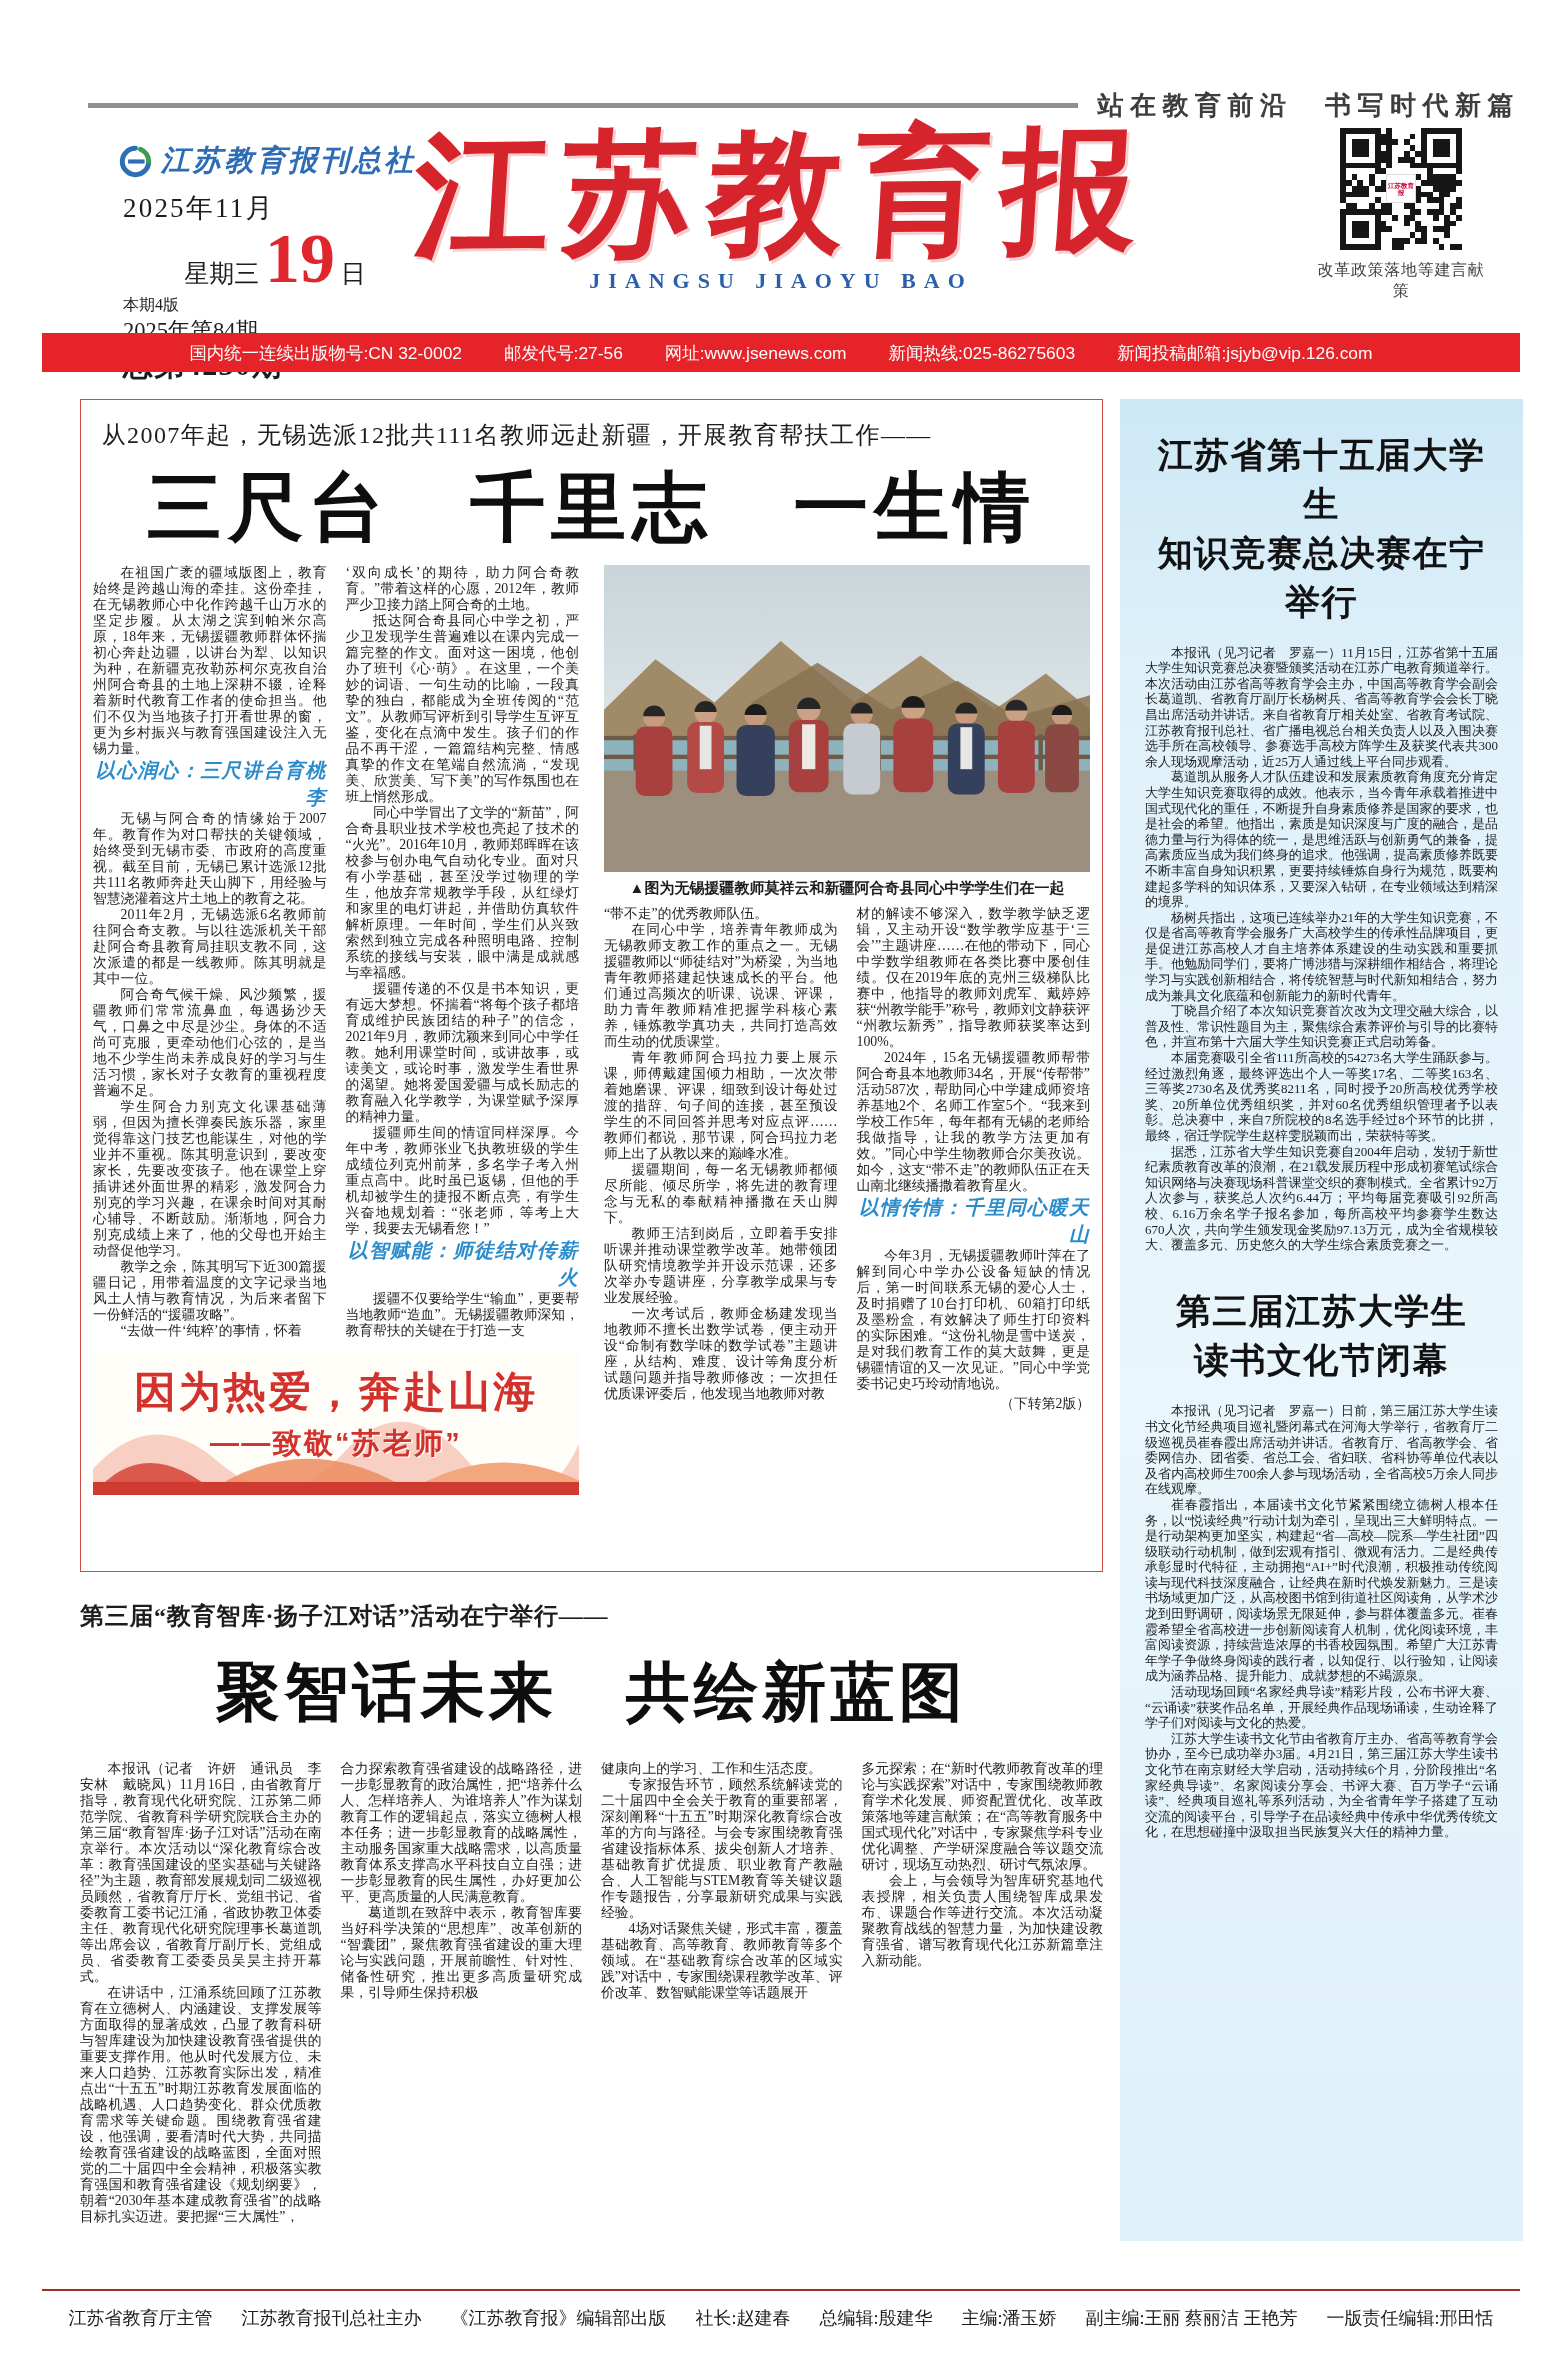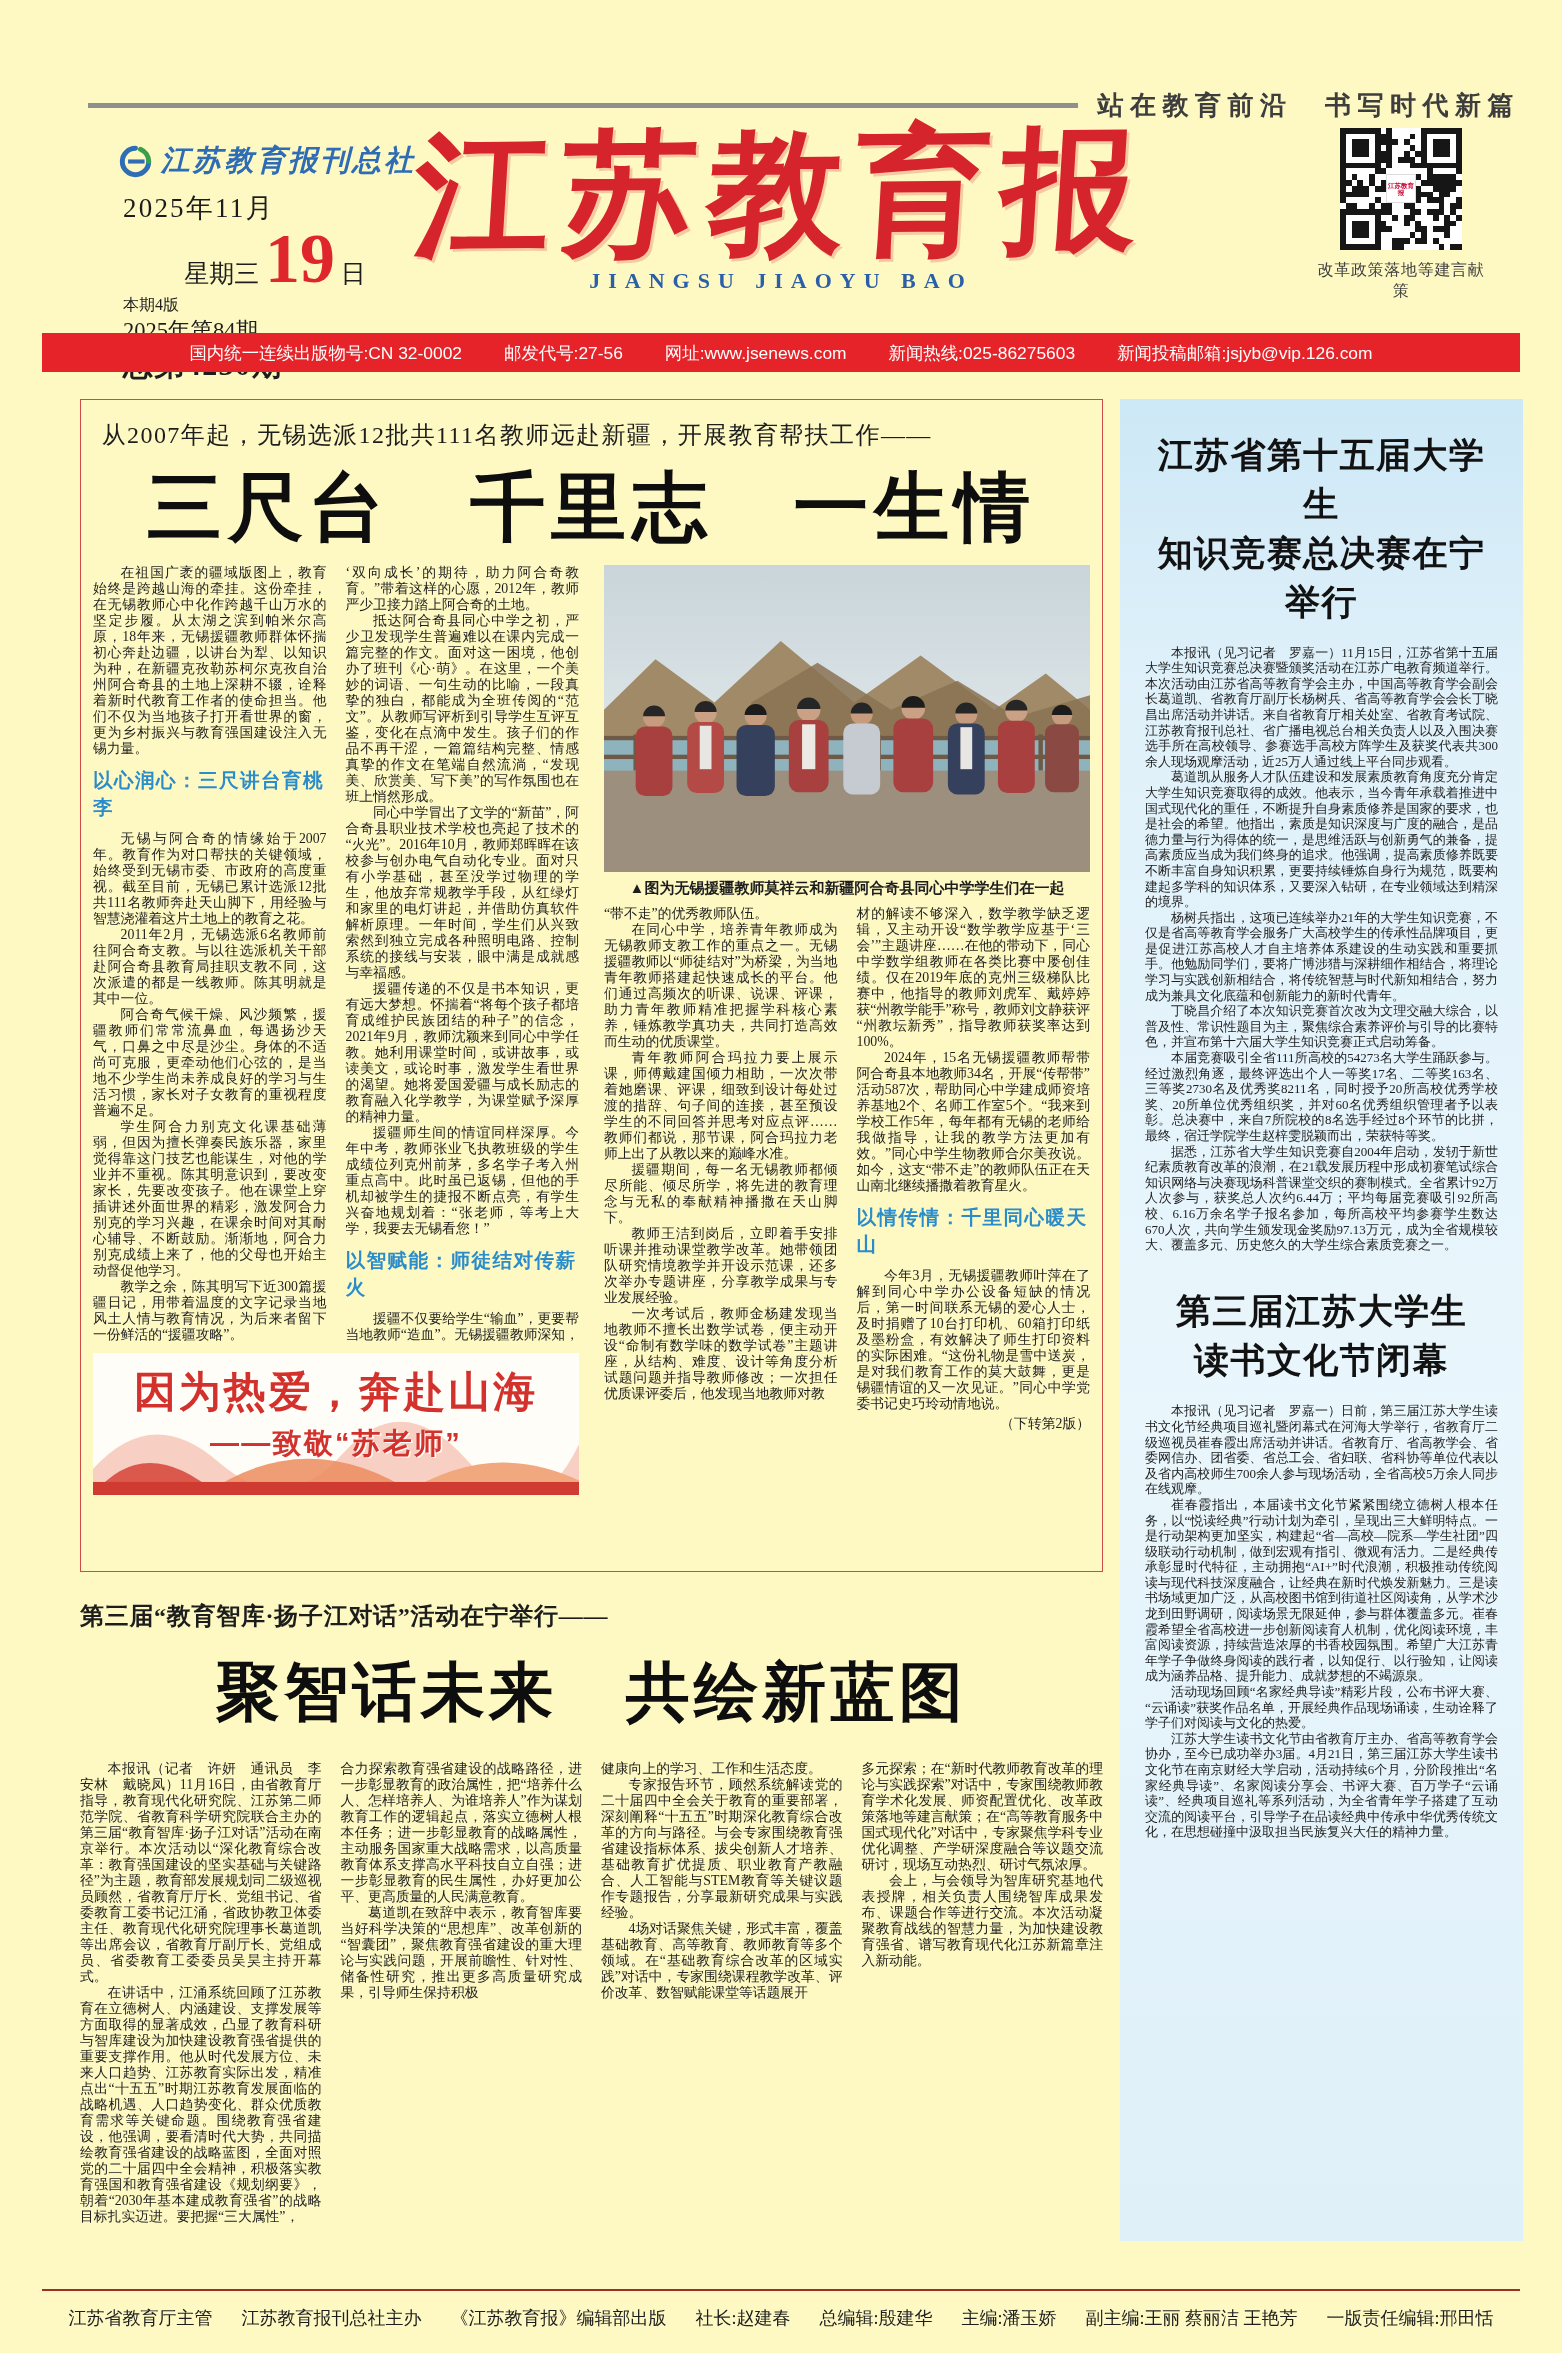--- a/index.html
+++ b/index.html
@@ -1,16 +1,16 @@
 <!DOCTYPE html>
 <html lang="zh" style="font-size:11.6px"><head>
 <meta charset="utf-8">
 <style>
   html,body{margin:0;padding:0;background:#9a9a9a;}
-  .page{position:relative;width:1562px;height:2354px;background:#fef9c3;overflow:hidden;
+  .page{position:relative;width:1562px;height:2354px;background:#ffffff;overflow:hidden;
         font-family:"Liberation Serif","DejaVu Serif",serif;color:#1d1d1d;margin:0 auto;}
 
   
   .top-slogan{position:absolute;top:88px;left:88px;right:42px;display:flex;align-items:center;gap:20px;}
   .slogan-rule{flex:1;height:5px;background:#8f8f8f;}
   .slogan-text{font-family:"Liberation Sans","DejaVu Sans",sans-serif;font-weight:bold;
                font-size:26px;color:#3d3d3d;letter-spacing:6.5px;white-space:nowrap;}
 
   
   .header{position:absolute;top:122px;left:42px;right:42px;height:209px;}
@@ -53,21 +53,21 @@
   .headline{margin-top:17.4px;text-align:center;font-family:"Liberation Sans","DejaVu Sans",sans-serif;
             font-weight:900;font-size:75px;letter-spacing:5.8px;line-height:1.05;color:#0e0e0e;white-space:nowrap;}
   .byline{margin-top:17.4px;text-align:center;font-size:19.6px;letter-spacing:0.7px;}
   .article-body{display:flex;gap:25px;margin-top:17.4px;height:930px;}
   .half{flex:1;display:flex;flex-direction:column;min-width:0;}
   .cols{display:flex;gap:19px;flex:1;overflow:hidden;}
   .col{flex:1;min-width:0;text-align:justify;}
   .para{margin:0;text-indent:2em;font-size:13.8px;line-height:1.16;}
   .para.cont{text-indent:0;}
   .col-subhead{font-family:"Liberation Sans","DejaVu Sans",sans-serif;color:#2b8ccb;font-weight:bold;
-               font-size:19.6px;text-align:left;margin:10px 0;letter-spacing:1.4px;}
+               font-size:19.6px;text-align:right;margin:0 0;letter-spacing:1.4px;font-style:italic;}
   .turn-note{text-align:right;font-size:13.8px;margin-top:2.9px;}
   .photo{height:307px;}
   .photo svg{width:100%;height:100%;display:block;}
   .caption{font-weight:bold;font-size:15px;margin:7.2px 1.4px 8.7px;text-align:center;}
   .banner{height:142px;margin-top:10px;position:relative;overflow:hidden;}
   .banner svg{position:absolute;left:0;top:0;width:100%;height:100%;}
   .banner-l1{position:absolute;top:11.6px;left:0;right:0;text-align:center;z-index:2;
              font-family:"Liberation Sans","DejaVu Sans",sans-serif;font-weight:900;font-size:42px;
              color:#d3322c;letter-spacing:2.9px;text-shadow:1.4px 1.4px 0 #fff;}
   .banner-l2{position:absolute;top:71px;left:0;right:0;text-align:center;z-index:2;

